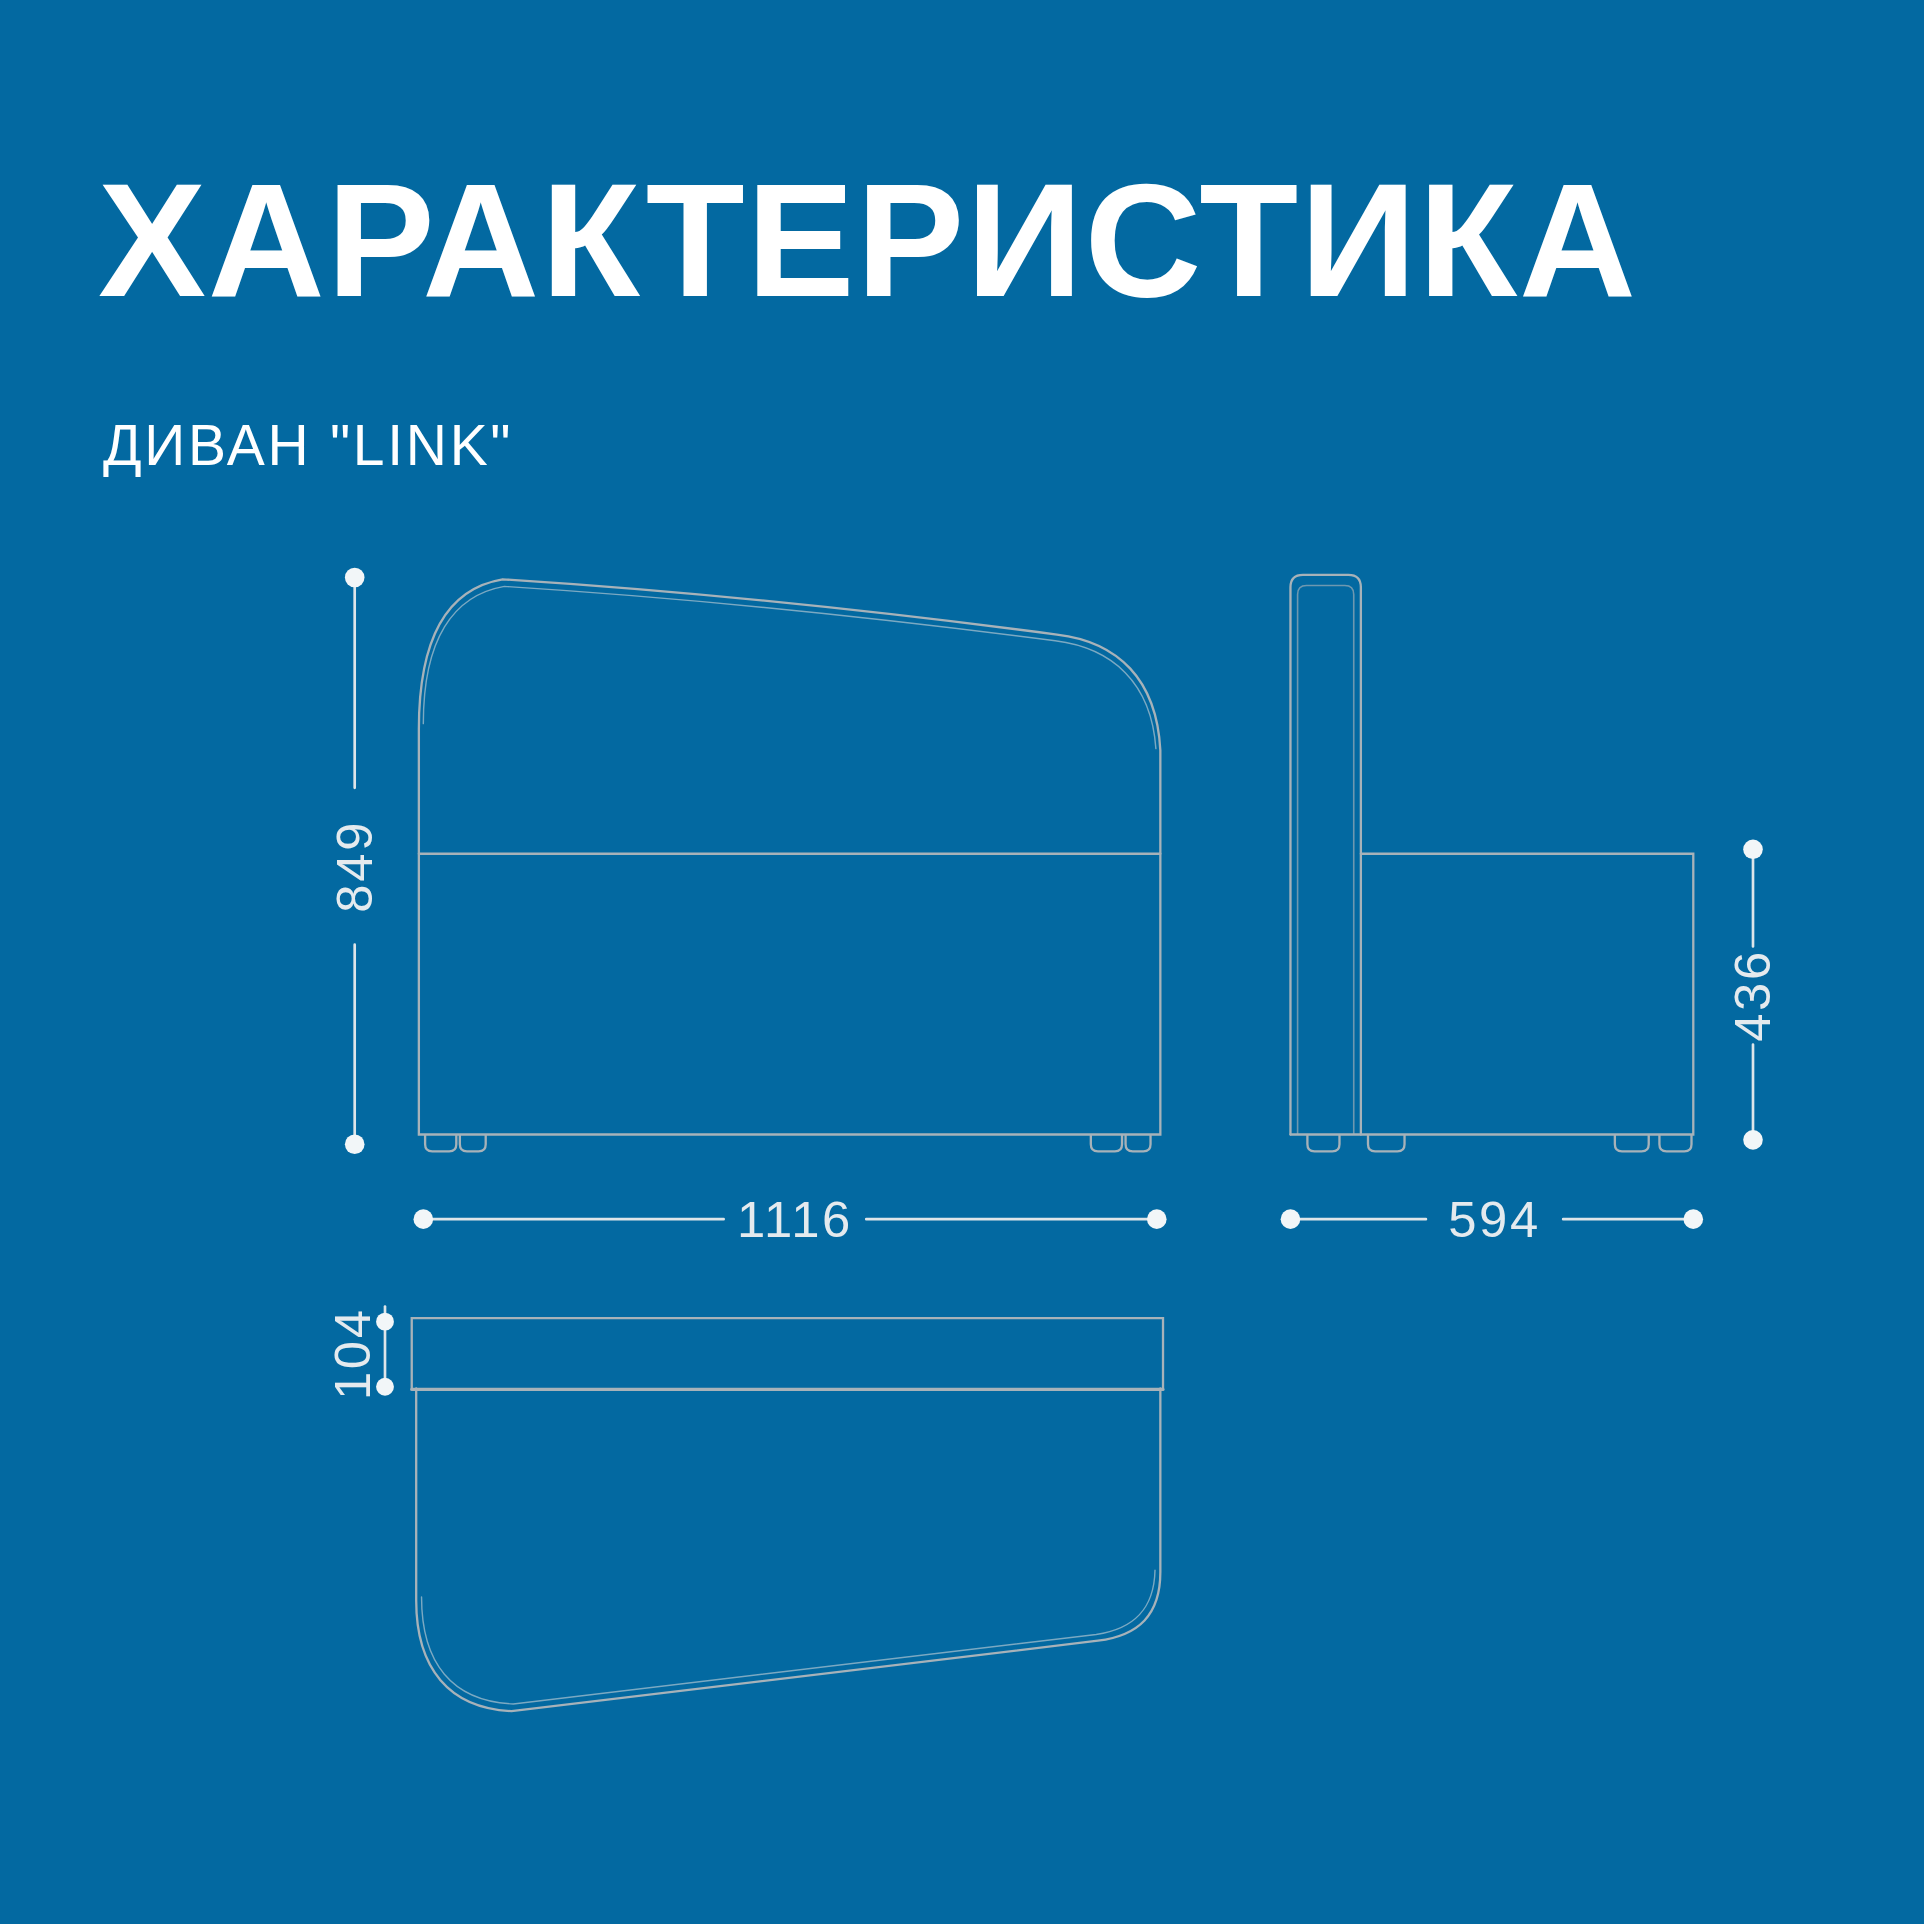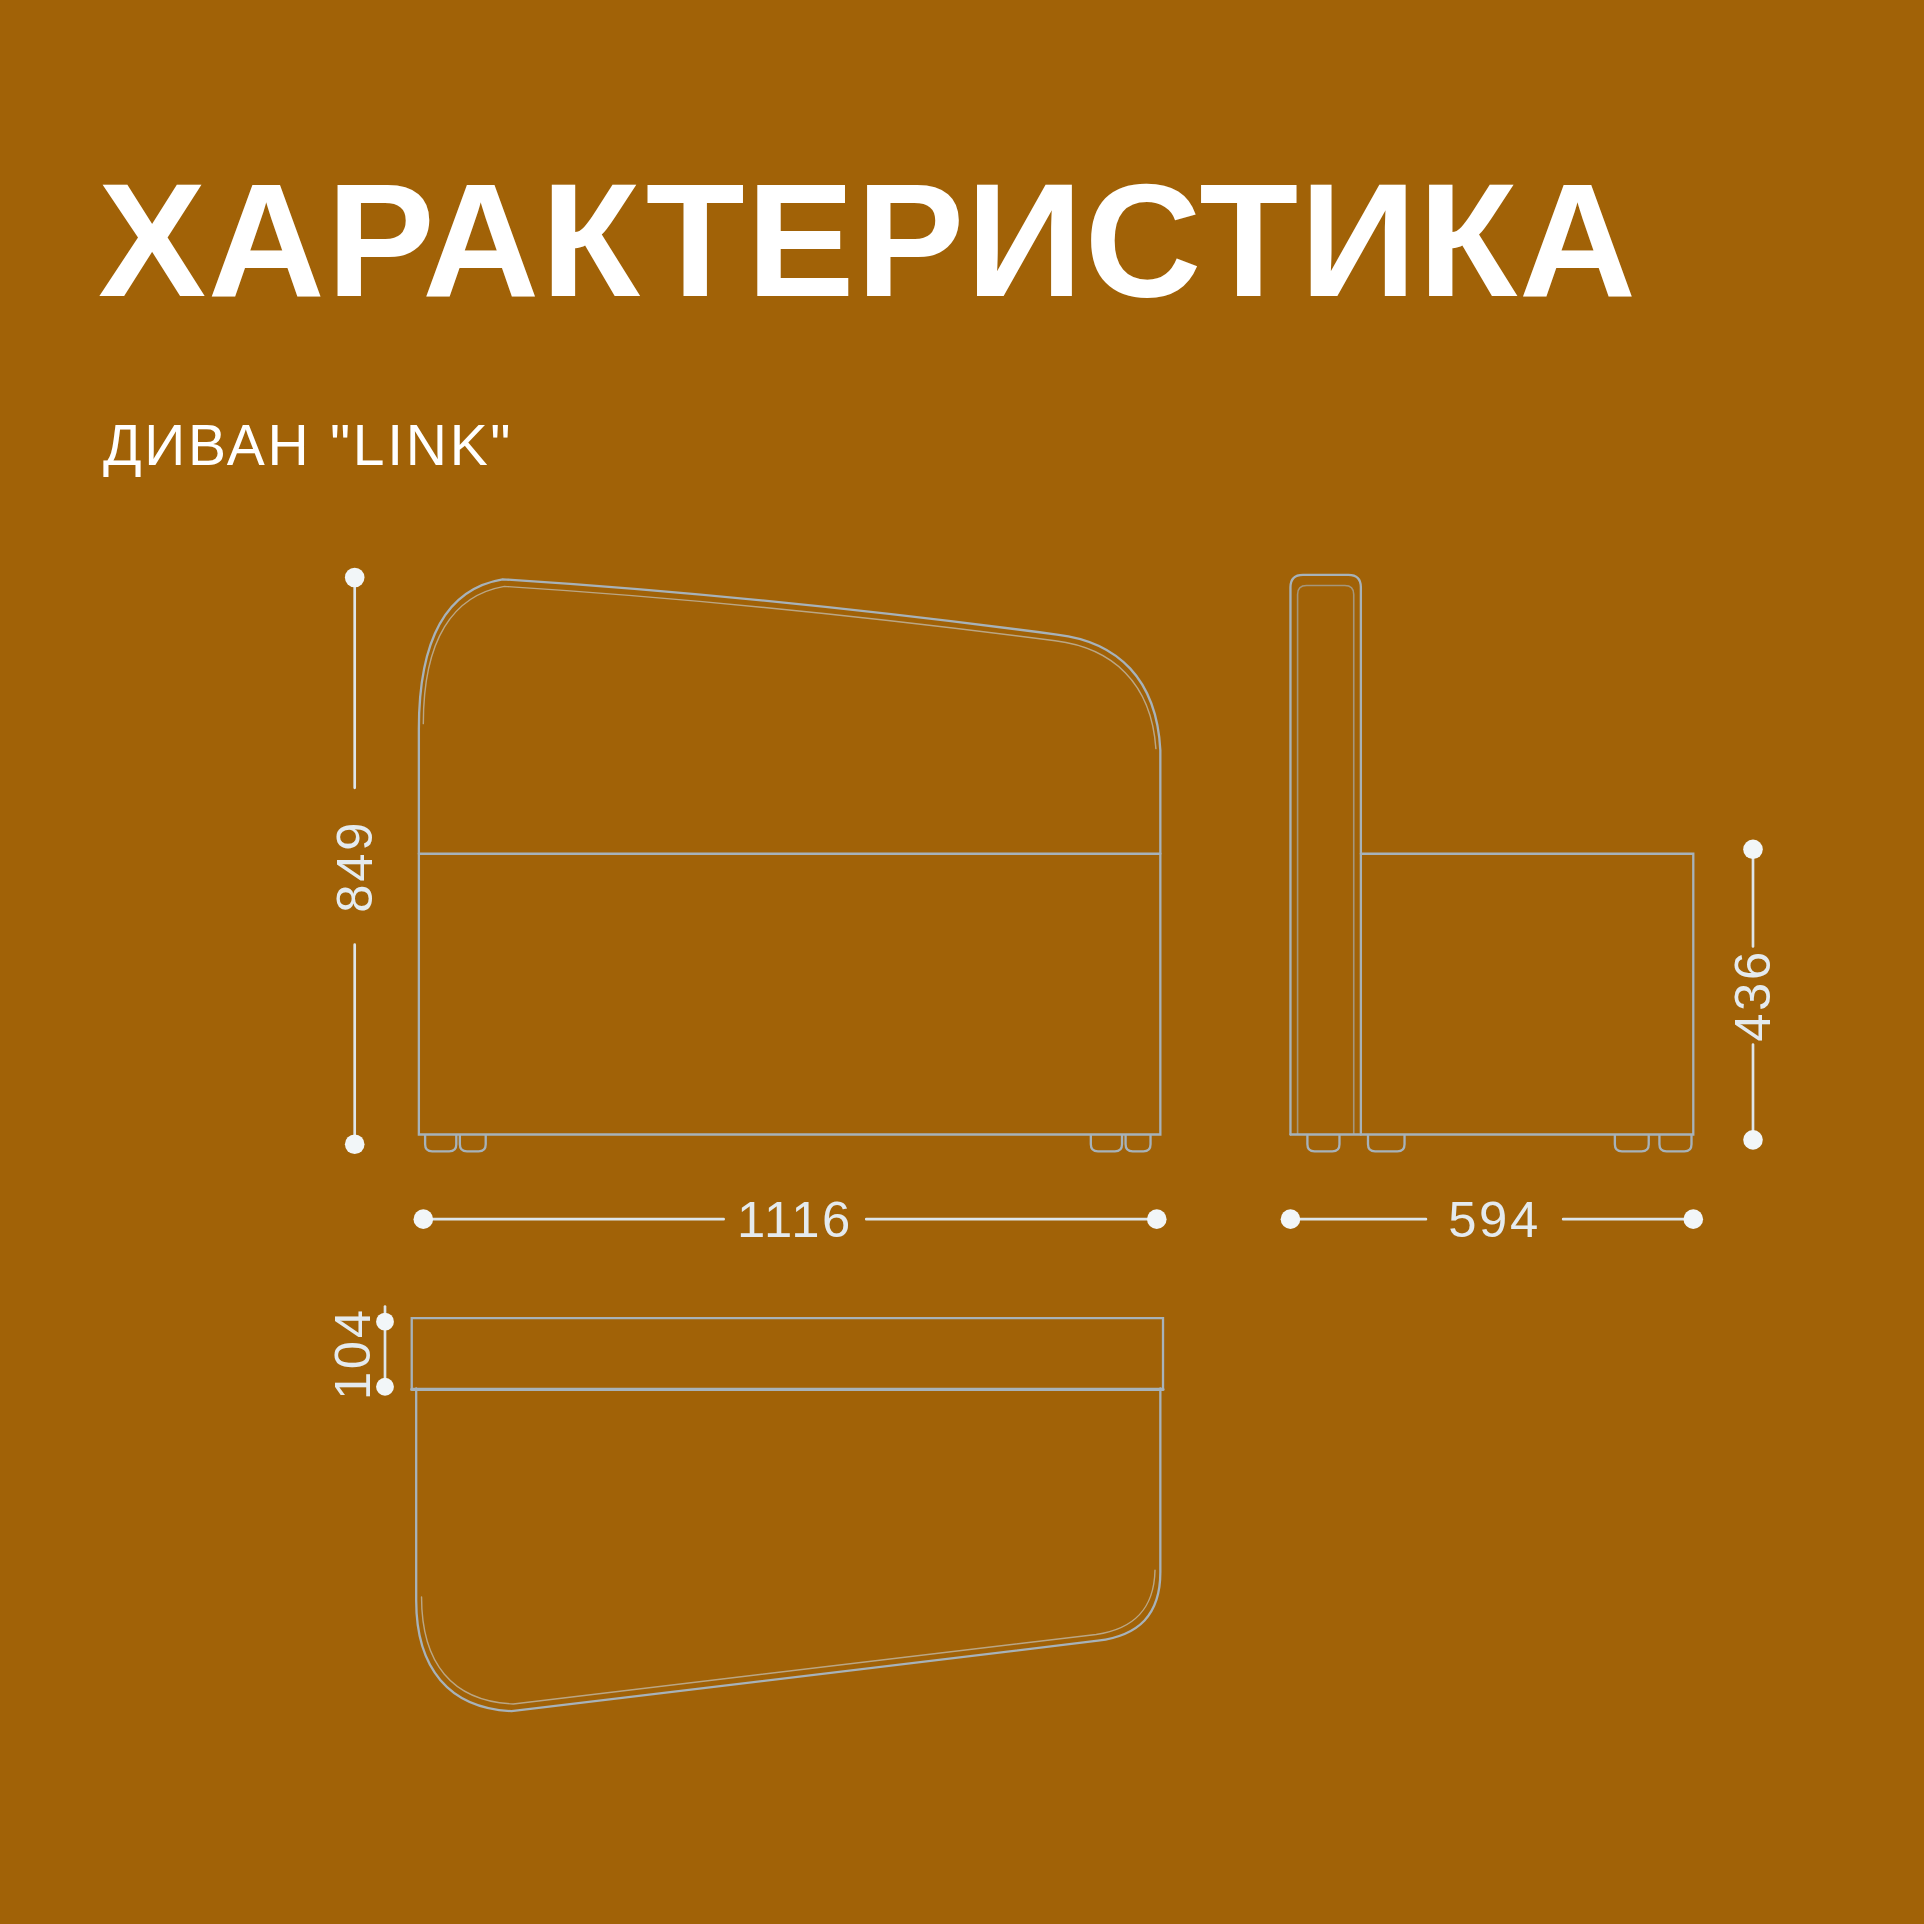--- a/index.html
+++ b/index.html
@@ -1,20 +1,20 @@
 <!DOCTYPE html>
 <html style="font-size:14.3px"><head>
 <meta charset="utf-8">
 <style>
   html, body { margin: 0; padding: 0; background: #3E4A52; }
   .page {
     position: relative;
     width: 1925px;
     height: 1925px;
-    background: #a16207;
+    background: #0369a1;
     overflow: hidden;
     font-family: "Liberation Sans", sans-serif;
   }
   .title {
     position: absolute;
     left: 98px;
     top: 159px;
     font-size: 162px;
     font-weight: 700;
     color: #FFFFFF;

